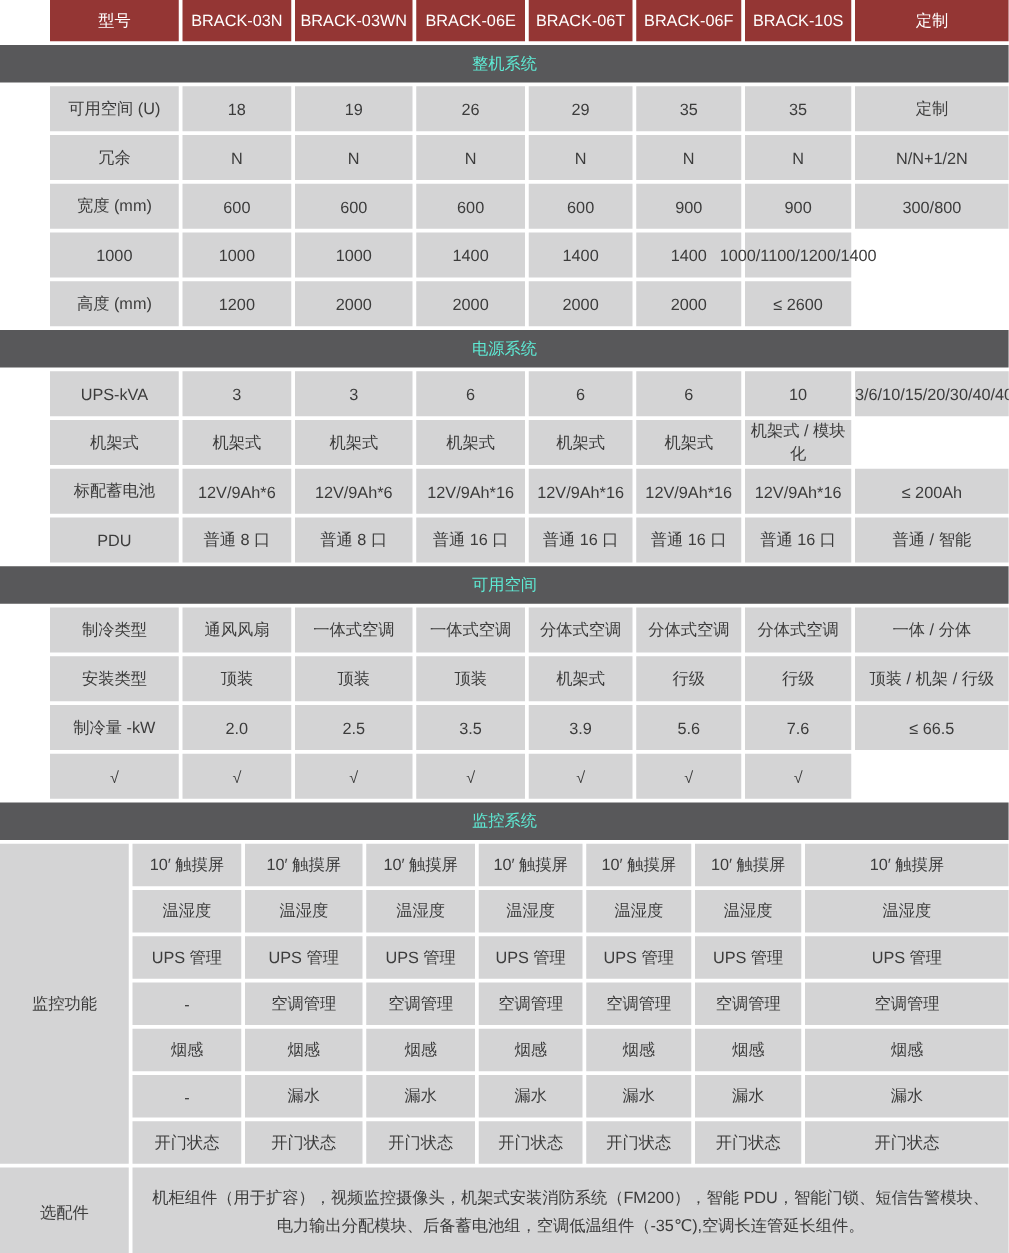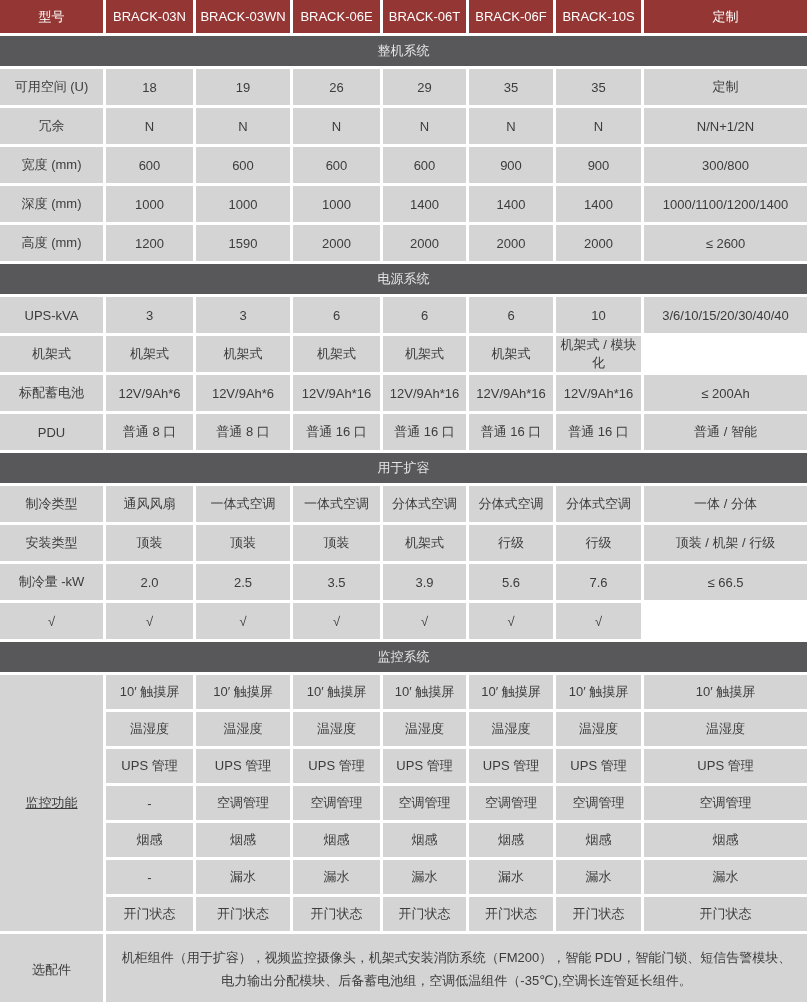--- a/index.html
+++ b/index.html
@@ -1,25 +1,25 @@
 <!DOCTYPE html>
 <html><head>
 <meta charset="utf-8">
 <style>
   html,body{margin:0;padding:0;background:#ffffff;}
   body{width:807px;min-height:1002px;font-family:"Liberation Sans","DejaVu Sans",sans-serif;}
   .spec-table{display:flex;flex-direction:column;row-gap:3px;width:807px;}
-  .grid{display:grid;grid-template-columns:103px 87px 94px 87px 83px 84px 85px 1fr;column-gap:3px;}
+  .grid{display:grid;grid-template-columns:103px 87px 94px 87px 83px 84px 85px 1fr;column-gap:3px;margin-left:40px;}
   .cell{background:#d4d4d5;display:flex;align-items:center;justify-content:center;
         height:36px;font-size:13px;color:#3c3c3c;text-align:center;box-sizing:border-box;}
   .hdr{background:#943634;color:#ffffff;height:33px;}
-  .section-bar{background:#58585a;color:#e5e5e5;height:30px;display:flex;
+  .section-bar{background:#58585a;color:#5eead4;height:30px;display:flex;
                align-items:center;justify-content:center;font-size:13px;}
   .mon-wrap{display:grid;grid-template-columns:103px 1fr;column-gap:3px;}
-  .mon-label{height:auto;text-decoration:underline;}
+  .mon-label{height:auto;}
   .mon-grid{display:grid;grid-template-columns:87px 94px 87px 83px 84px 85px 1fr;
             column-gap:3px;row-gap:3px;}
   .mon-grid .cell{height:34px;}
   .options-row{display:grid;grid-template-columns:103px 1fr;column-gap:3px;}
   .options-row .cell{height:72px;}
   .options-text{padding:0 14px;line-height:1.75;}
 </style>
 </head>
 <body>
 
@@ -59,33 +59,31 @@
       <div class="cell">宽度 (mm)</div>
       <div class="cell">600</div>
       <div class="cell">600</div>
       <div class="cell">600</div>
       <div class="cell">600</div>
       <div class="cell">900</div>
       <div class="cell">900</div>
       <div class="cell">300/800</div>
     </div>
     <div class="grid">
-      <div class="cell">深度 (mm)</div>
       <div class="cell">1000</div>
       <div class="cell">1000</div>
       <div class="cell">1000</div>
       <div class="cell">1400</div>
       <div class="cell">1400</div>
       <div class="cell">1400</div>
       <div class="cell">1000/1100/1200/1400</div>
     </div>
     <div class="grid">
       <div class="cell">高度 (mm)</div>
       <div class="cell">1200</div>
-      <div class="cell">1590</div>
       <div class="cell">2000</div>
       <div class="cell">2000</div>
       <div class="cell">2000</div>
       <div class="cell">2000</div>
       <div class="cell">≤ 2600</div>
     </div>
     <div class="section-bar">电源系统</div>
     <div class="grid">
       <div class="cell">UPS-kVA</div>
       <div class="cell">3</div>
@@ -118,21 +116,21 @@
     <div class="grid">
       <div class="cell">PDU</div>
       <div class="cell">普通 8 口</div>
       <div class="cell">普通 8 口</div>
       <div class="cell">普通 16 口</div>
       <div class="cell">普通 16 口</div>
       <div class="cell">普通 16 口</div>
       <div class="cell">普通 16 口</div>
       <div class="cell">普通 / 智能</div>
     </div>
-    <div class="section-bar">用于扩容</div>
+    <div class="section-bar">可用空间</div>
     <div class="grid">
       <div class="cell">制冷类型</div>
       <div class="cell">通风风扇</div>
       <div class="cell">一体式空调</div>
       <div class="cell">一体式空调</div>
       <div class="cell">分体式空调</div>
       <div class="cell">分体式空调</div>
       <div class="cell">分体式空调</div>
       <div class="cell">一体 / 分体</div>
     </div>

